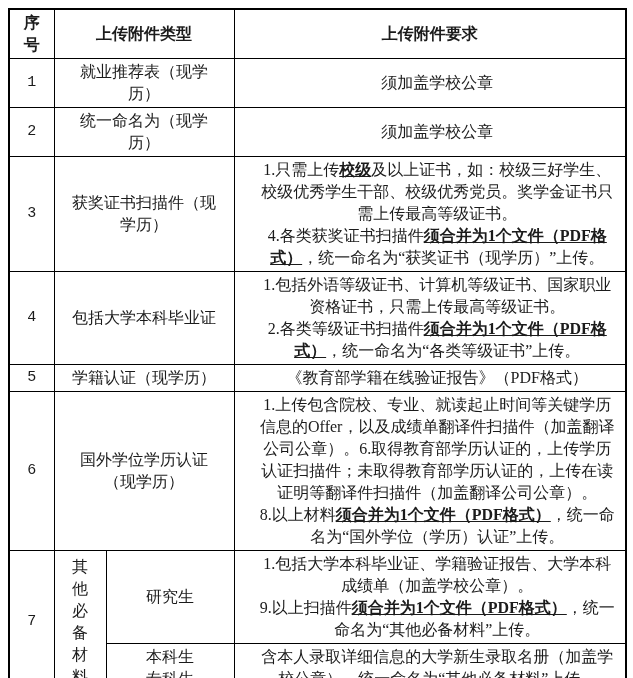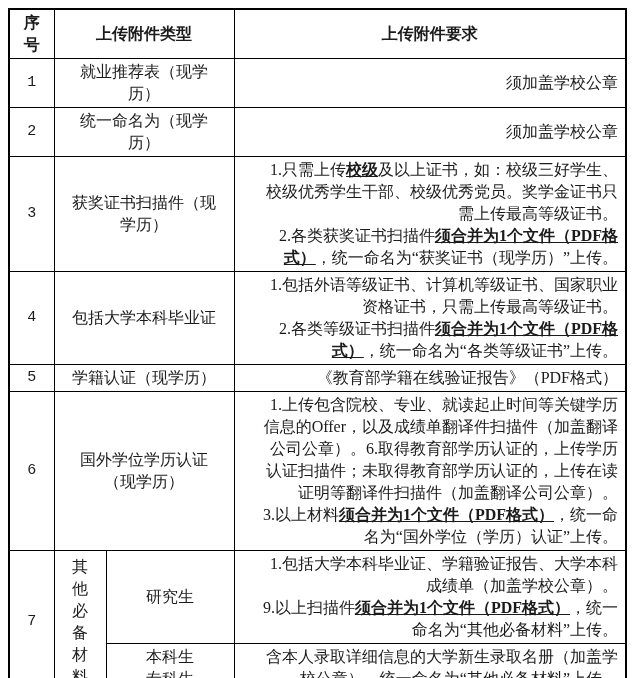--- a/index.html
+++ b/index.html
@@ -40,21 +40,21 @@
     text-align:center;
     font-family:"Liberation Mono","DejaVu Sans Mono",monospace;
     font-size:15px;
   }
   td.type{
     text-align:center;
     padding:2px 15px;
     margin-left:40px;
   }
   td.req{
-    text-align:right;
+    text-align:center;
     padding:2px 7px 2px 22px;
   }
   .pre{white-space:pre-line;}
   .b{font-weight:bold;text-decoration:underline;}
   .para{margin:0;}
   tr.hrow{height:40px;}
   tr.r1{height:25px;}
   tr.r2{height:44px;}
   tr.r3{height:114px;}
   tr.r4{height:84px;}
@@ -97,21 +97,21 @@
     <td class="req">
           <div class="para"><span>须加盖学校公章</span></div>
         </td>
   </tr>
 
   <tr class="r3">
     <td class="no">3</td>
     <td class="type" colspan="2">获奖证书扫描件（现学历）</td>
     <td class="req">
           <div class="para"><span>1.只需上传</span><span class="b">校级</span><span>及以上证书，如：校级三好学生、校级优秀学生干部、校级优秀党员。奖学金证书只需上传最高等级证书。</span></div>
-          <div class="para"><span>2.各类获奖证书扫描件</span><span class="b">须合并为1个文件（PDF格式）</span><span>，统一命名为“获奖证书（现学历）”上传。</span></div>
+          <div class="para"><span>4.各类获奖证书扫描件</span><span class="b">须合并为1个文件（PDF格式）</span><span>，统一命名为“获奖证书（现学历）”上传。</span></div>
         </td>
   </tr>
 
   <tr class="r4">
     <td class="no">4</td>
     <td class="type" colspan="2">包括大学本科毕业证</td>
     <td class="req">
           <div class="para"><span>1.包括外语等级证书、计算机等级证书、国家职业资格证书，只需上传最高等级证书。</span></div>
           <div class="para"><span>2.各类等级证书扫描件</span><span class="b">须合并为1个文件（PDF格式）</span><span>，统一命名为“各类等级证书”上传。</span></div>
         </td>
@@ -124,21 +124,21 @@
           <div class="para"><span>《教育部学籍在线验证报告》（PDF格式）</span></div>
         </td>
   </tr>
 
   <tr class="r6">
     <td class="no">6</td>
     <td class="type pre" colspan="2">国外学位学历认证
 （现学历）</td>
     <td class="req">
           <div class="para"><span>1.上传包含院校、专业、就读起止时间等关键学历信息的Offer，以及成绩单翻译件扫描件（加盖翻译公司公章）。6.取得教育部学历认证的，上传学历认证扫描件；未取得教育部学历认证的，上传在读证明等翻译件扫描件（加盖翻译公司公章）。</span></div>
-          <div class="para"><span>3.以上材料</span><span class="b">须合并为1个文件（PDF格式）</span><span>，统一命名为“国外学位（学历）认证”上传。</span></div>
+          <div class="para"><span>8.以上材料</span><span class="b">须合并为1个文件（PDF格式）</span><span>，统一命名为“国外学位（学历）认证”上传。</span></div>
         </td>
   </tr>
 
   <tr class="r7a">
     <td class="no" rowspan="2">7</td>
     <td class="type" rowspan="2">其他必备材料</td>
     <td class="type">研究生</td>
     <td class="req">
           <div class="para"><span>1.包括大学本科毕业证、学籍验证报告、大学本科成绩单（加盖学校公章）。</span></div>
           <div class="para"><span>9.以上扫描件</span><span class="b">须合并为1个文件（PDF格式）</span><span>，统一命名为“其他必备材料”上传。</span></div>

